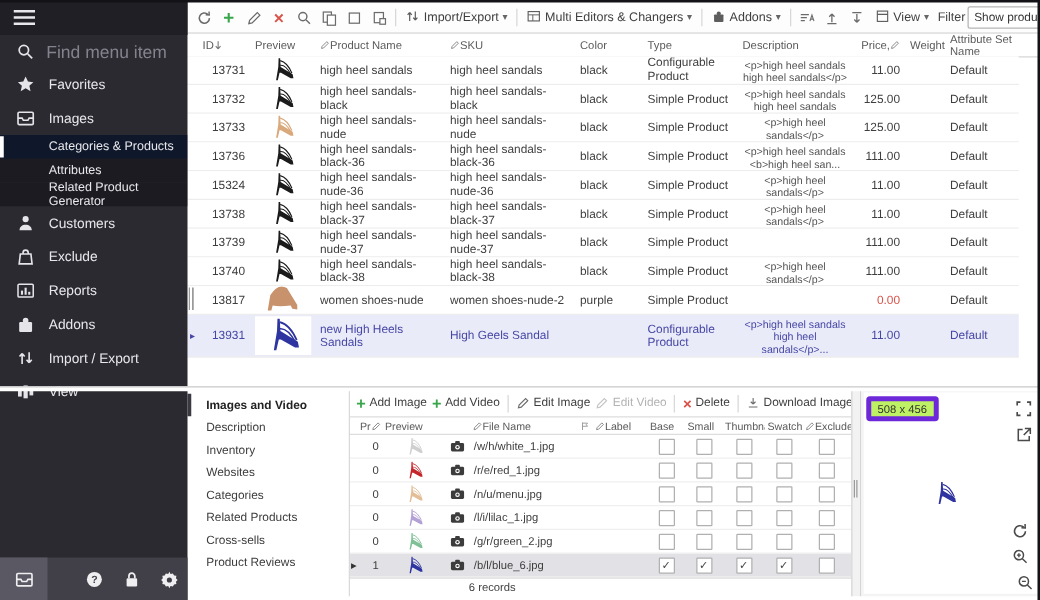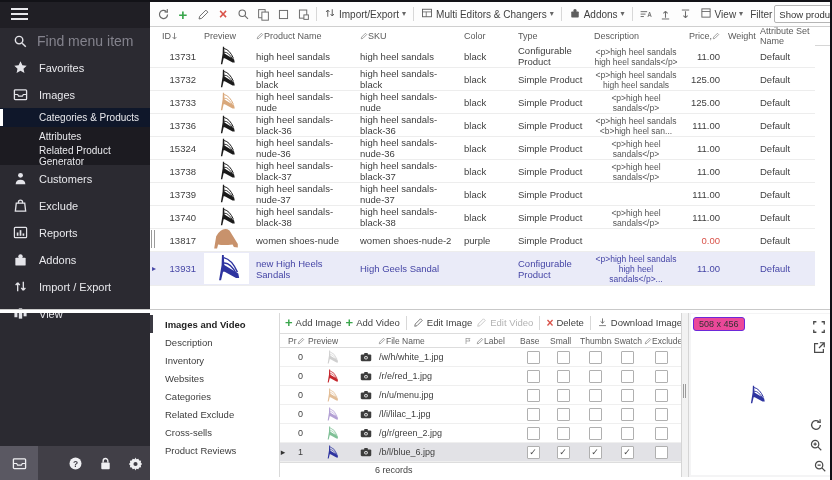--- a/index.html
+++ b/index.html
@@ -94,21 +94,21 @@
   .cam svg{width:12px;height:10px;color:#3c3c3c}
   .cb{width:11px;height:11px;border:1px solid #b0b0b0;background:#fff;display:inline-flex;align-items:center;justify-content:center;font-size:9px;color:#4a4a4a;border-radius:1px}
   .cb.on::after{content:"\2713"}
   .img-footer{border-top:1px solid #ddd;height:15px;display:flex;align-items:center;padding-left:95px;font-size:9px;color:#3f3f3f;margin-top:auto}
 
   
   .vsplit{width:6px;flex:none;background:#f2f2f2;border-left:1px solid #d5d5d5;border-right:1px solid #d5d5d5;position:relative;cursor:col-resize}
   .vsplit::after{content:"";position:absolute;left:1px;top:72px;width:1px;height:14px;background:#9a9a9a;box-shadow:2px 0 0 #9a9a9a}
   .preview{width:143px;flex:none;background:#f4f4f5;position:relative;overflow:hidden}
   .pimg{position:absolute;left:2px;top:2px;right:2px;bottom:2px;background:#fff;display:flex;align-items:center;justify-content:center}
-  .size-badge{position:absolute;left:4px;top:5px;background:#ec4899;border:1px solid #6d28d9;border-radius:3px;padding:1px 5px;font-size:9px;color:#333;z-index:5}
+  .size-badge{position:absolute;left:4px;top:5px;background:#bef264;border:4px solid #6d28d9;border-radius:3px;padding:1px 5px;font-size:9px;color:#333;z-index:5}
   .pv-ic{position:absolute;width:16px;height:16px;color:#4a4a4a;z-index:5;cursor:pointer;display:flex;align-items:center;justify-content:center}
   .pv-ic svg{width:14px;height:14px}
   .handle-left{position:absolute;left:151px;top:230px;width:4px;height:18px;z-index:45;
     background:linear-gradient(to right,#9a9a9a 1px,transparent 1px,transparent 3px,#9a9a9a 3px)}
 </style>
 </head>
 <body>
 
 <div class="window">
   <div class="frame top"></div>
@@ -622,21 +622,21 @@
           <div class="tab">
     <span>Inventory</span>
   </div>
           <div class="tab">
     <span>Websites</span>
   </div>
           <div class="tab">
     <span>Categories</span>
   </div>
           <div class="tab">
-    <span>Related Exclude</span>
+    <span>Related Products</span>
   </div>
           <div class="tab">
     <span>Cross-sells</span>
   </div>
           <div class="tab">
     <span>Product Reviews</span>
   </div>
         </div>
 
       <div class="imgs">

